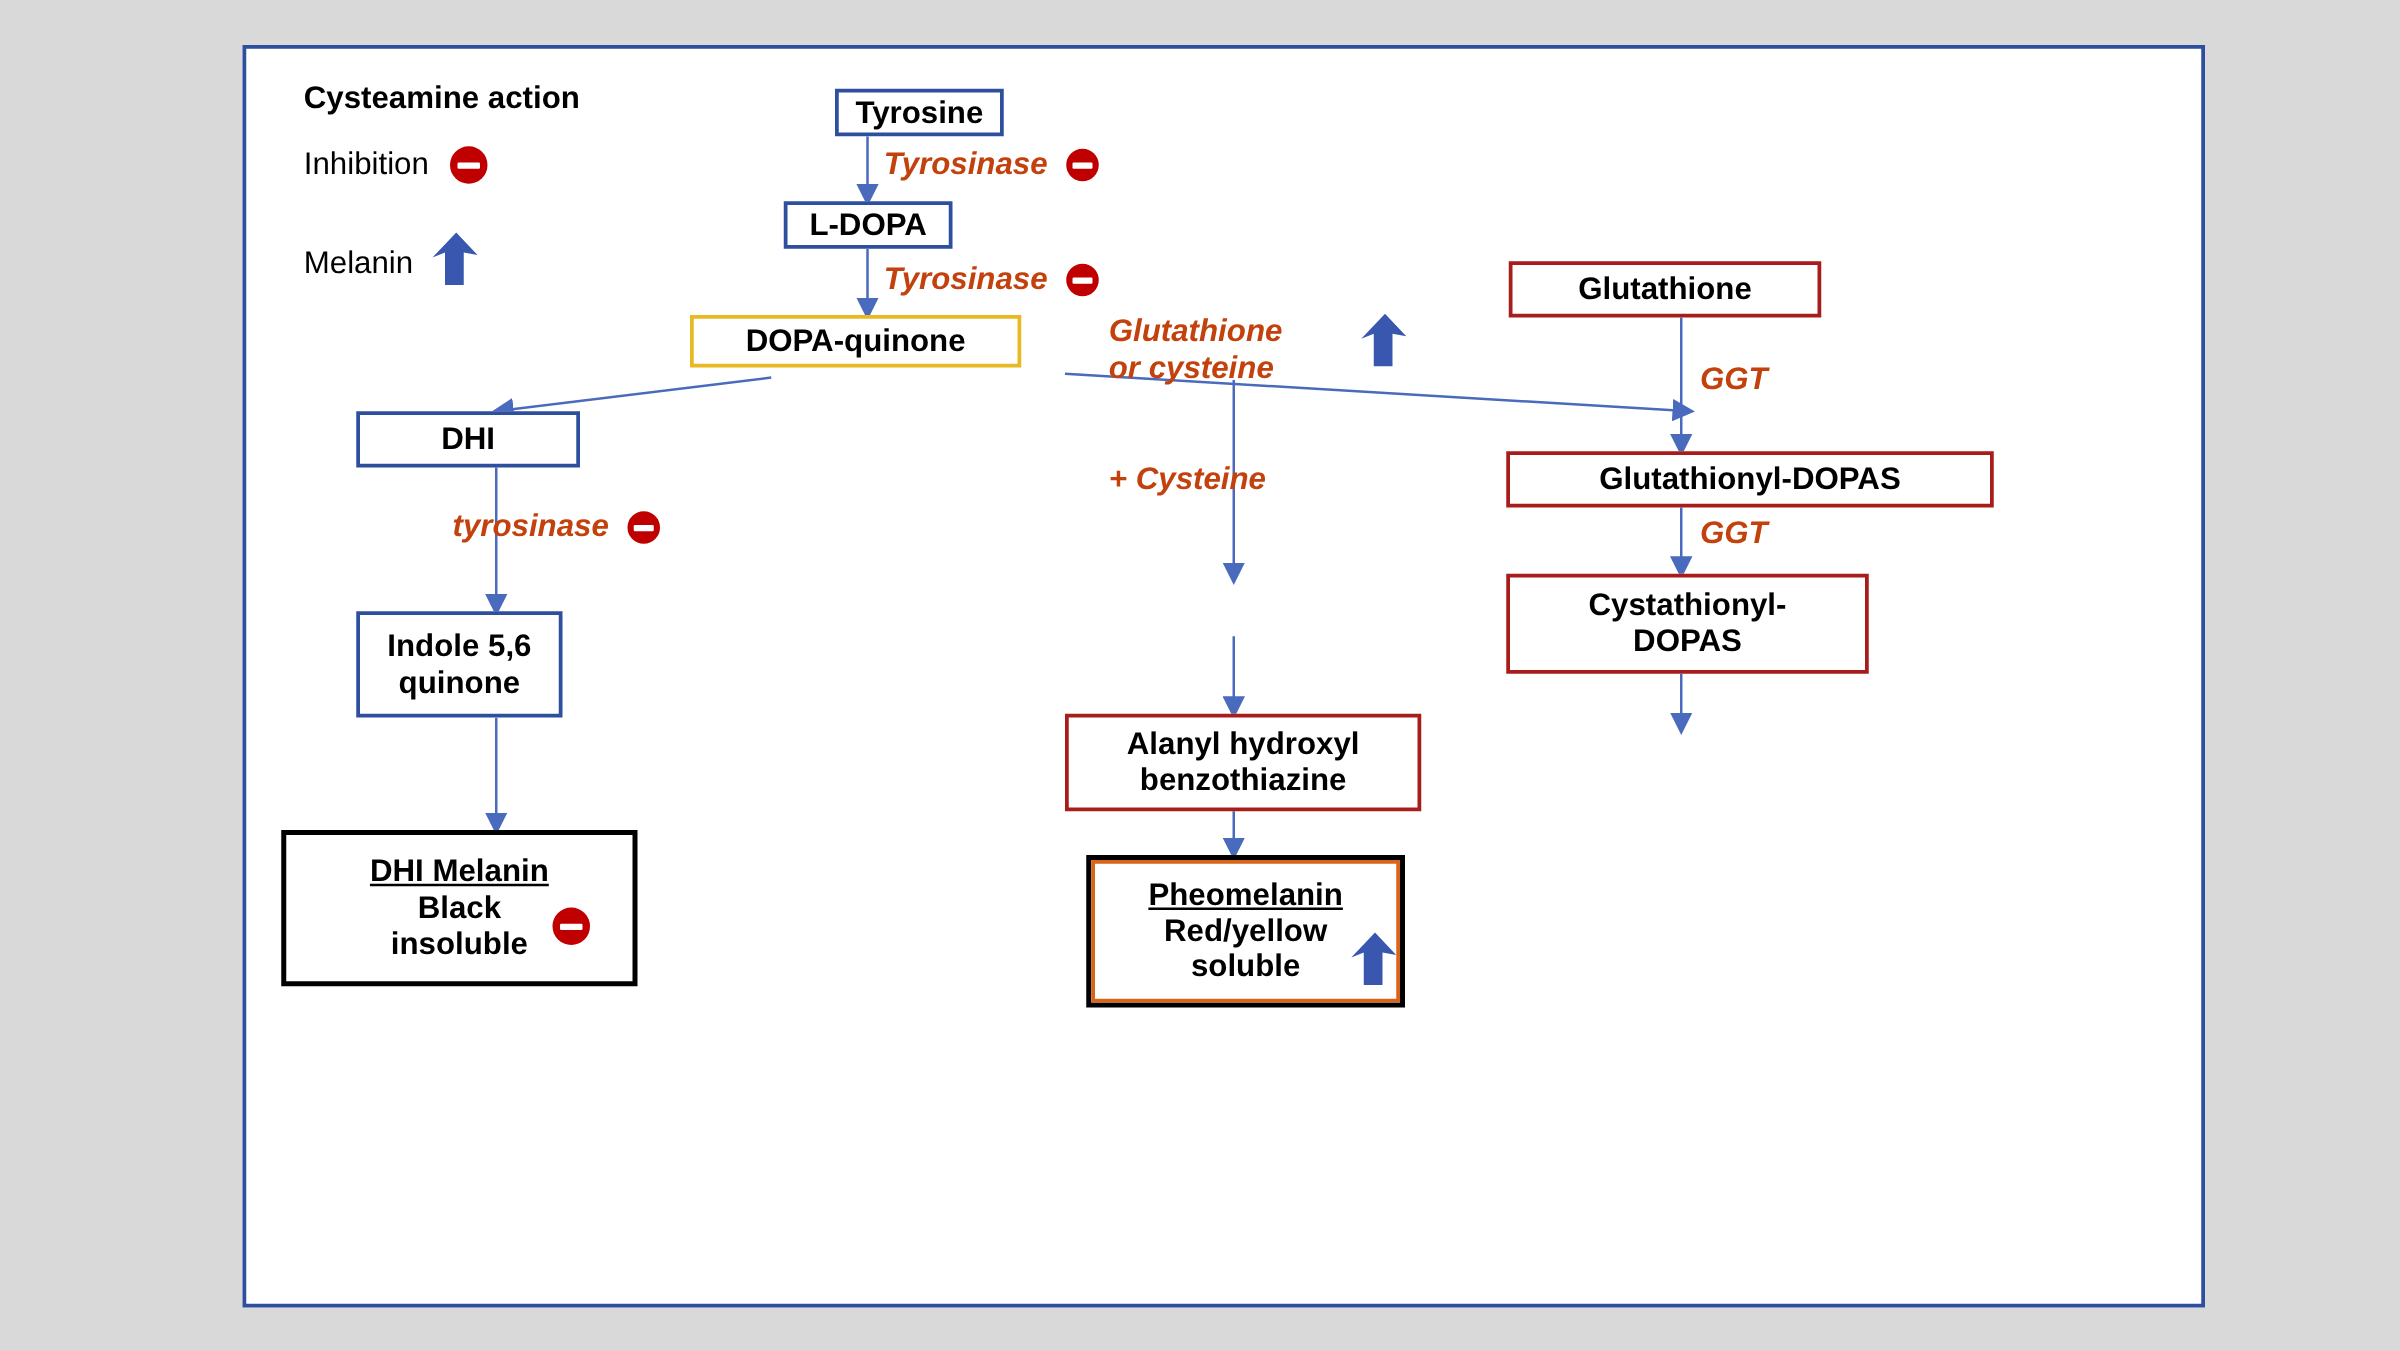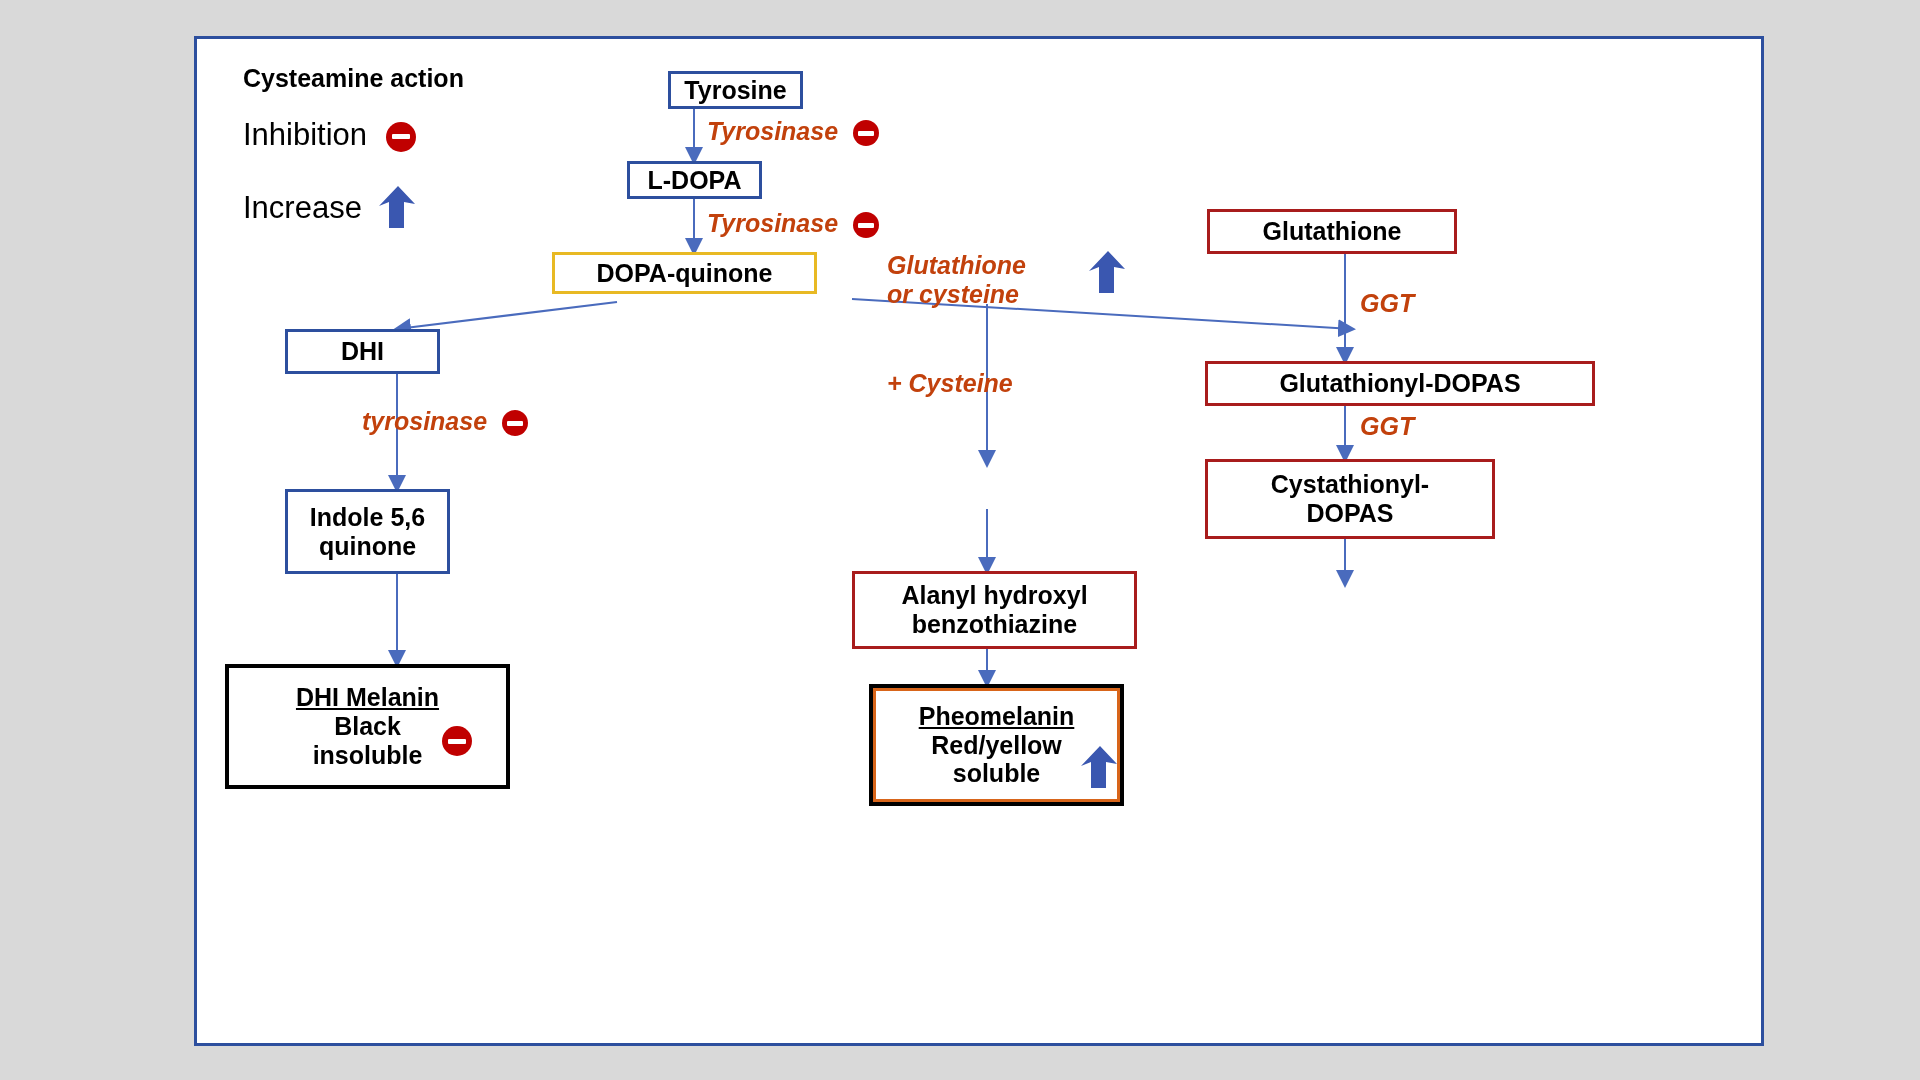--- a/index.html
+++ b/index.html
@@ -61,21 +61,21 @@
     line-height: 1.15;
     font-style: italic;
   }
   .legend-title {
     position: absolute;
     font-weight: bold;
     font-size: 25px;
   }
   .legend-row {
     position: absolute;
-    font-size: 31px;
+    font-size: 25px;
     font-weight: normal;
   }
   .inhib-icon {
     display: inline-block;
     width: 26px;
     height: 26px;
     border-radius: 50%;
     background: #c00000;
     position: relative;
     vertical-align: middle;
@@ -148,39 +148,39 @@
     </svg>
 
     <div class="legend-title" style="left:46px; top:25px;">Cysteamine action</div>
 
     <div class="legend-row" style="left:46px; top:78px;">
       <span>Inhibition</span>
       <span class="inhib-icon big" style="margin-left:10px;"></span>
     </div>
 
     <div class="legend-row" style="left:46px; top:133px;">
-      <span>Increase</span>
+      <span>Melanin</span>
       <svg class="arrow-up" style="position:relative; top:12px; left:6px;" viewBox="0 0 40 46">
         <path d="M12,44 L12,18 L2,22 L21,2 L38,20 L27,18 L27,44 Z" fill="#3a57b0"></path>
       </svg>
     </div>
 
     <div class="node blue-box" style="left:430px; top:32px; width:135px; height:38px; font-size:25px;margin-left:41px;">
       <span>Tyrosine</span>
     </div>
 
     <div class="node blue-box" style="left:430px; top:122px; width:135px; height:38px; font-size:25px;">
       <span>L-DOPA</span>
     </div>
 
     <div class="node gold-box" style="left:355px; top:213px; width:265px; height:42px; font-size:25px;">
       <span>DOPA-quinone</span>
     </div>
 
-    <div class="node blue-box" style="left:88px; top:290px; width:155px; height:45px; font-size:25px;">
+    <div class="node blue-box" style="left:88px; top:290px; width:179px; height:45px; font-size:25px;">
       <span>DHI</span>
     </div>
 
     <div class="node blue-box" style="left:88px; top:450px; width:165px; height:85px; font-size:25px;">
       <span>Indole 5,6</span>
       <span>quinone</span>
     </div>
 
     <div class="node black-box" style="left:28px; top:625px; width:285px; height:125px; font-size:25px;">
       <span class="underline">DHI Melanin</span>

